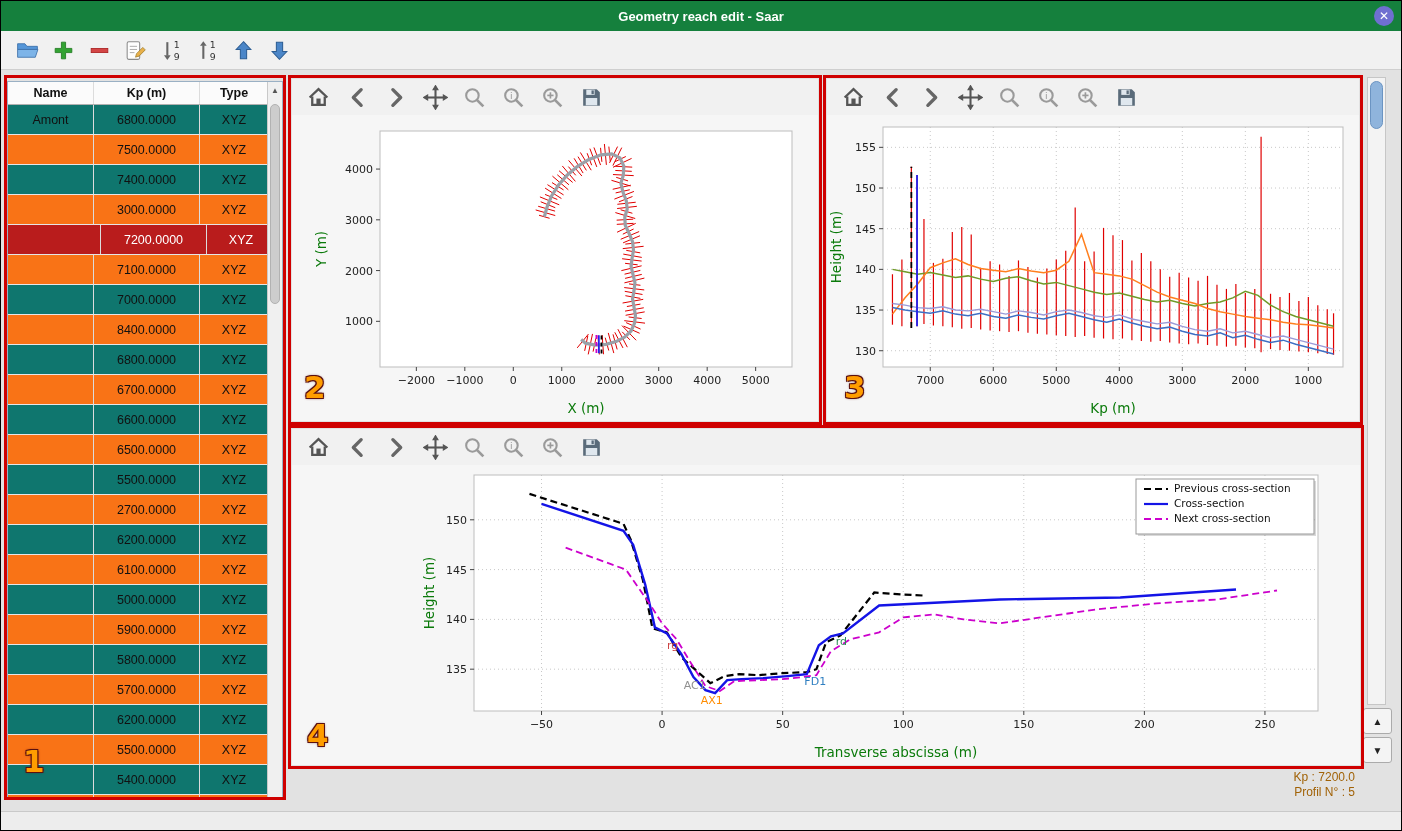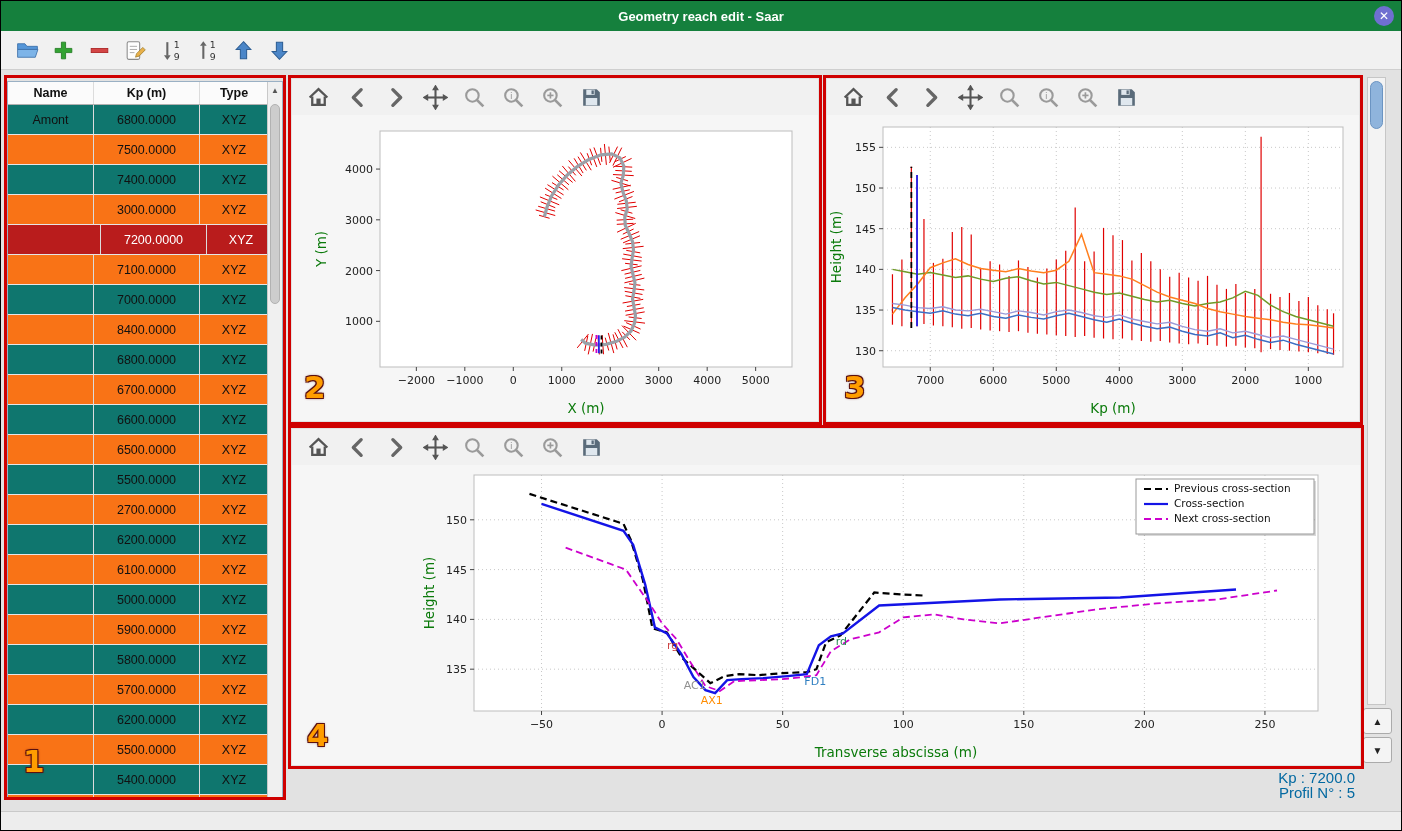--- a/index.html
+++ b/index.html
@@ -46,22 +46,22 @@
 
   .win-scroll{position:absolute;left:1366px;top:76px;width:19px;height:628px;background:#f3f3f3;
     border:1px solid #c6c6c6;}
   .win-thumb{position:absolute;left:2px;right:2px;top:3px;height:48px;background:#8fb4dc;
     border:1px solid #6b94c2;border-radius:7px;}
   .spin-btn{position:absolute;width:29px;height:26px;background:#f4f4f4;border:1px solid #ababab;
     border-radius:3px;display:flex;align-items:center;justify-content:center;font-size:10px;color:#222;}
   #spin-up{left:1362px;top:707px;}
   #spin-down{left:1362px;top:736px;}
 
-  .info{position:absolute;right:46px;top:769px;width:240px;text-align:right;font-size:15px;
-    color:#0369a1;line-height:15px;}
+  .info{position:absolute;right:46px;top:769px;width:240px;text-align:right;font-size:12px;
+    color:#a16207;line-height:15px;}
 
   .statusbar{position:absolute;left:0;bottom:0;width:100%;height:19px;background:#ededed;
     border-top:1px solid #c9c9c9;}
 
   .ann-border{position:absolute;border:3px solid #cf0000;pointer-events:none;z-index:50;}
   #ann1{left:3px;top:74px;width:282px;height:725px;}
   #ann2{left:287px;top:74px;width:534px;height:350px;}
   #ann3{left:822px;top:74px;width:540px;height:350px;}
   #ann4{left:287px;top:424px;width:1076px;height:344px;}
   .ann-num{position:absolute;z-index:51;font-size:31px;font-weight:bold;color:#ff9d00;

